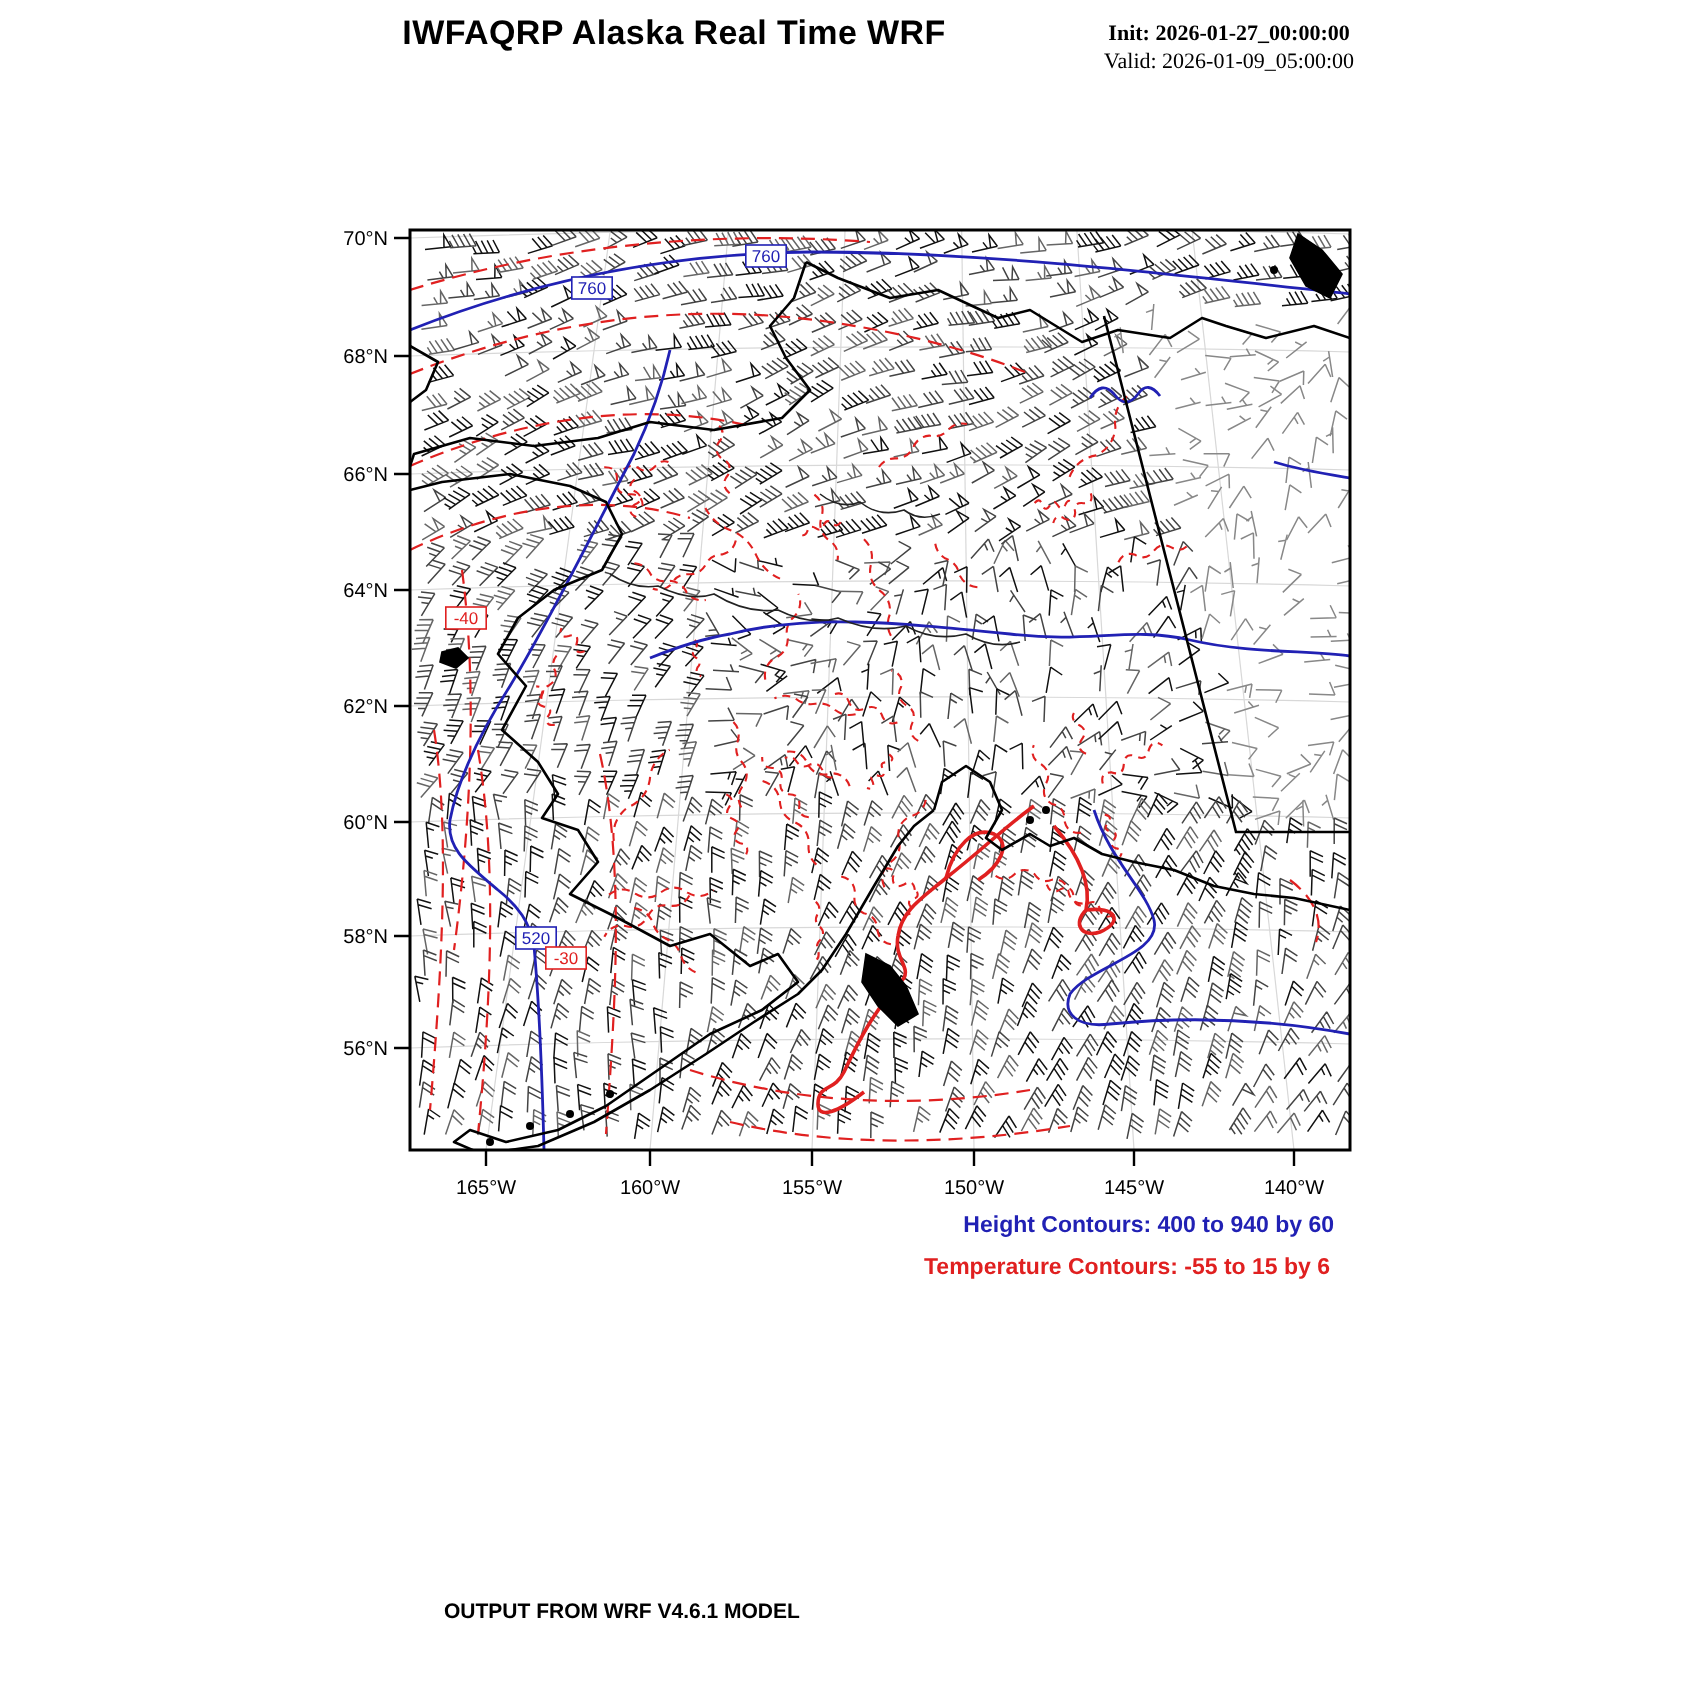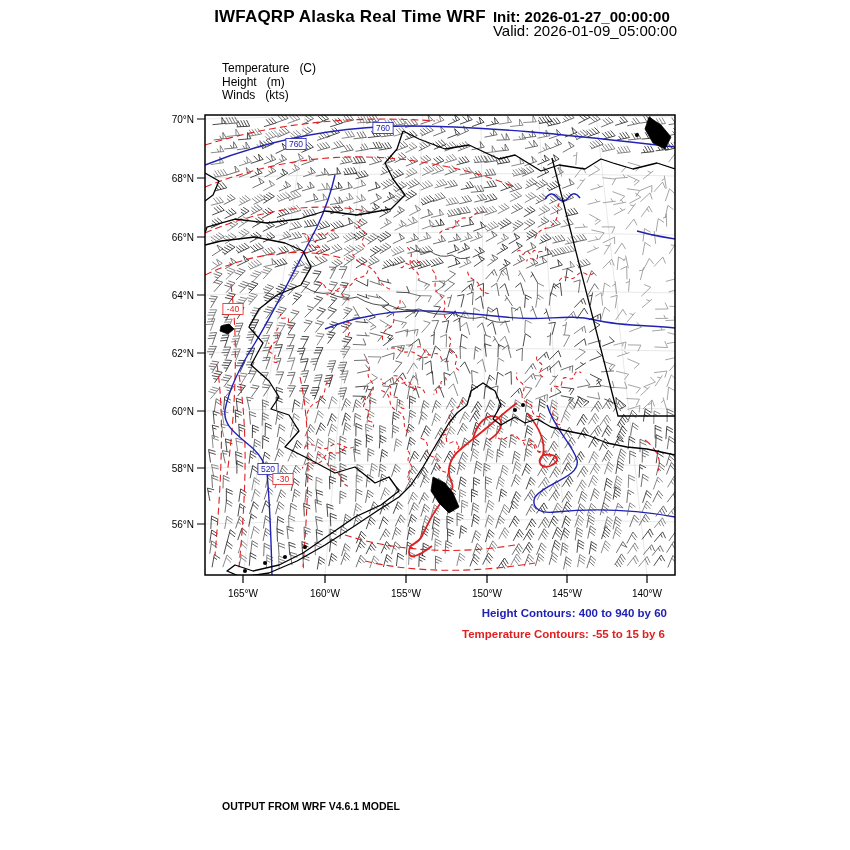--- a/index.html
+++ b/index.html
@@ -1,20 +1,20 @@
 <!DOCTYPE html>
 <html><head>
 <meta charset="utf-8">
 <style>
   html,body{margin:0;padding:0;background:#fff;}
   .page{position:relative;width:850px;height:850px;background:#ffffff;overflow:hidden;
         font-family:"Liberation Sans",sans-serif;color:#000;}
-  .title{position:absolute;left:350px;top:7px;transform:translateX(-50%);
+  .title{position:absolute;left:337px;top:7px;transform:translateX(-50%);
          font-size:17px;font-weight:700;white-space:nowrap;letter-spacing:.2px;}
-  .stamps{position:absolute;right:173px;top:10px;text-align:left;font-size:15px;line-height:14px;}
+  .stamps{position:absolute;right:173px;top:10px;text-align:center;font-size:11px;line-height:14px;font-family:Liberation Serif, serif;}
   .stamps .init{font-weight:700;}
   .legend{position:absolute;left:222px;top:62px;font-size:12px;line-height:13.5px;}
   .legend .row span.unit{margin-left:10px;}
   .cap{position:absolute;font-size:11.5px;white-space:nowrap;font-weight:bold;}
   .cap-h{right:183px;top:607px;}
   .cap-t{right:185px;top:628px;}
   .footer{position:absolute;left:222px;top:800px;font-size:10.5px;line-height:13px;font-weight:700;white-space:nowrap;}
   svg#mapsvg{position:absolute;left:170px;top:108px;}
   .ticktext{font-size:10px;fill:#000;}
 </style>
@@ -23,31 +23,20 @@
 
 <div class="page">
 
   <div class="title">IWFAQRP Alaska Real Time WRF</div>
 
   <div class="stamps">
     <div class="init">Init: 2026-01-27_00:00:00</div>
     <div class="valid">Valid: 2026-01-09_05:00:00</div>
   </div>
 
-  <div class="legend">
-    <div class="row">
-      <span>Temperature</span><span class="unit">(C)</span>
-    </div>
-    <div class="row">
-      <span>Height</span><span class="unit">(m)</span>
-    </div>
-    <div class="row">
-      <span>Winds</span><span class="unit">(kts)</span>
-    </div>
-  </div>
 
   <svg id="mapsvg" width="520" height="500">
     <defs>
       <clipPath id="mapclip">
           <rect x="0" y="0" width="470" height="460"></rect>
         </clipPath>
     </defs>
 
     <path d="M27,11h8 M27,70h8 M27,129h8 M27,187h8 M27,245h8 M27,303h8 M27,360h8 M27,416h8" stroke="#000" stroke-width="1.2" fill="none"></path>
     <path d="M73,467v8 M155,467v8 M236,467v8 M317,467v8 M397,467v8 M477,467v8" stroke="#000" stroke-width="1.2" fill="none"></path>

